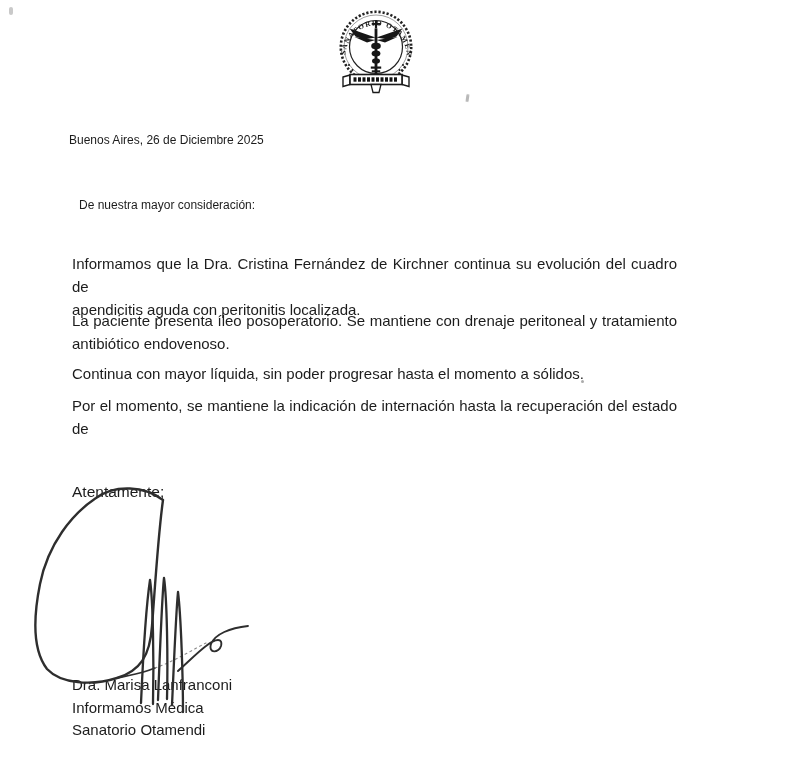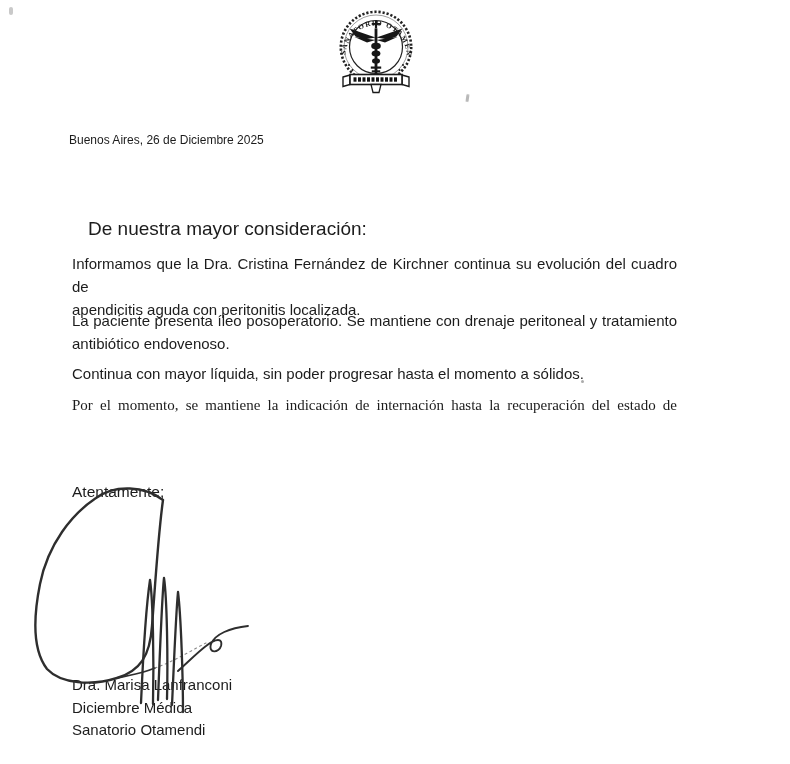--- a/index.html
+++ b/index.html
@@ -7,23 +7,23 @@
     position:relative;
     width:790px;height:764px;
     background:#ffffff;
     overflow:hidden;
     font-family:"Liberation Sans",sans-serif;
     color:#1c1c1c;
   }
   .scan{filter:blur(0.3px);}
   .abs{position:absolute;}
   .date{left:69px;top:130px;font-size:12px;line-height:20px;}
-  .salutation{left:88px;top:195px;font-size:19px;line-height:20px;margin-top:24px;}
+  .salutation{left:79px;top:195px;font-size:12px;line-height:20px;}
   .para{left:72px;width:605px;font-size:15px;line-height:23px;margin:0;}
-  .p1{top:252px;} .p2{top:309px;} .p3{top:362px;} .p4{top:394px;font-family:Liberation Serif, serif;}
+  .p1{top:252px;} .p2{top:309px;} .p3{top:362px;} .p4{top:394px;}
   .jline{display:block;text-align:justify;text-align-last:justify;}
   .nline{display:block;text-align:left;}
   .closing{left:72px;top:482px;font-size:15.5px;line-height:20px;}
   .sigblock{left:72px;top:674px;font-size:15px;line-height:22.5px;}
   .sigblock div{white-space:nowrap;}
   .seal{left:336px;top:6px;width:80px;height:90px;filter:blur(0.35px);}
   .signature{left:20px;top:478px;width:245px;height:250px;filter:blur(0.25px);z-index:5;}
   .speck{position:absolute;border-radius:2px;}
   .speck1{left:9px;top:7px;width:4px;height:8px;background:#c9c9c9;filter:blur(0.6px);}
   .speck2{left:466px;top:94px;width:3px;height:8px;background:#b8b8b8;filter:blur(0.6px);transform:rotate(8deg);}
@@ -136,21 +136,21 @@
         M 158 193
         C 168 184, 178 174, 186 168
         C 196 160, 203 160, 201 168
         C 199 175, 188 176, 191 166
         C 195 156, 210 150, 228 148"></path>
     </g>
   </svg>
 
   <div class="abs sigblock scan">
     <div>Dra. Marisa Lanfranconi</div>
-    <div>Diciembre Médica</div>
+    <div>Informamos Médica</div>
     <div>Sanatorio Otamendi</div>
   </div>
 
   <div class="speck speck1"></div>
   <div class="speck speck2"></div>
   <div class="speck speck3"></div>
 
 </div>
 
 </body></html>

